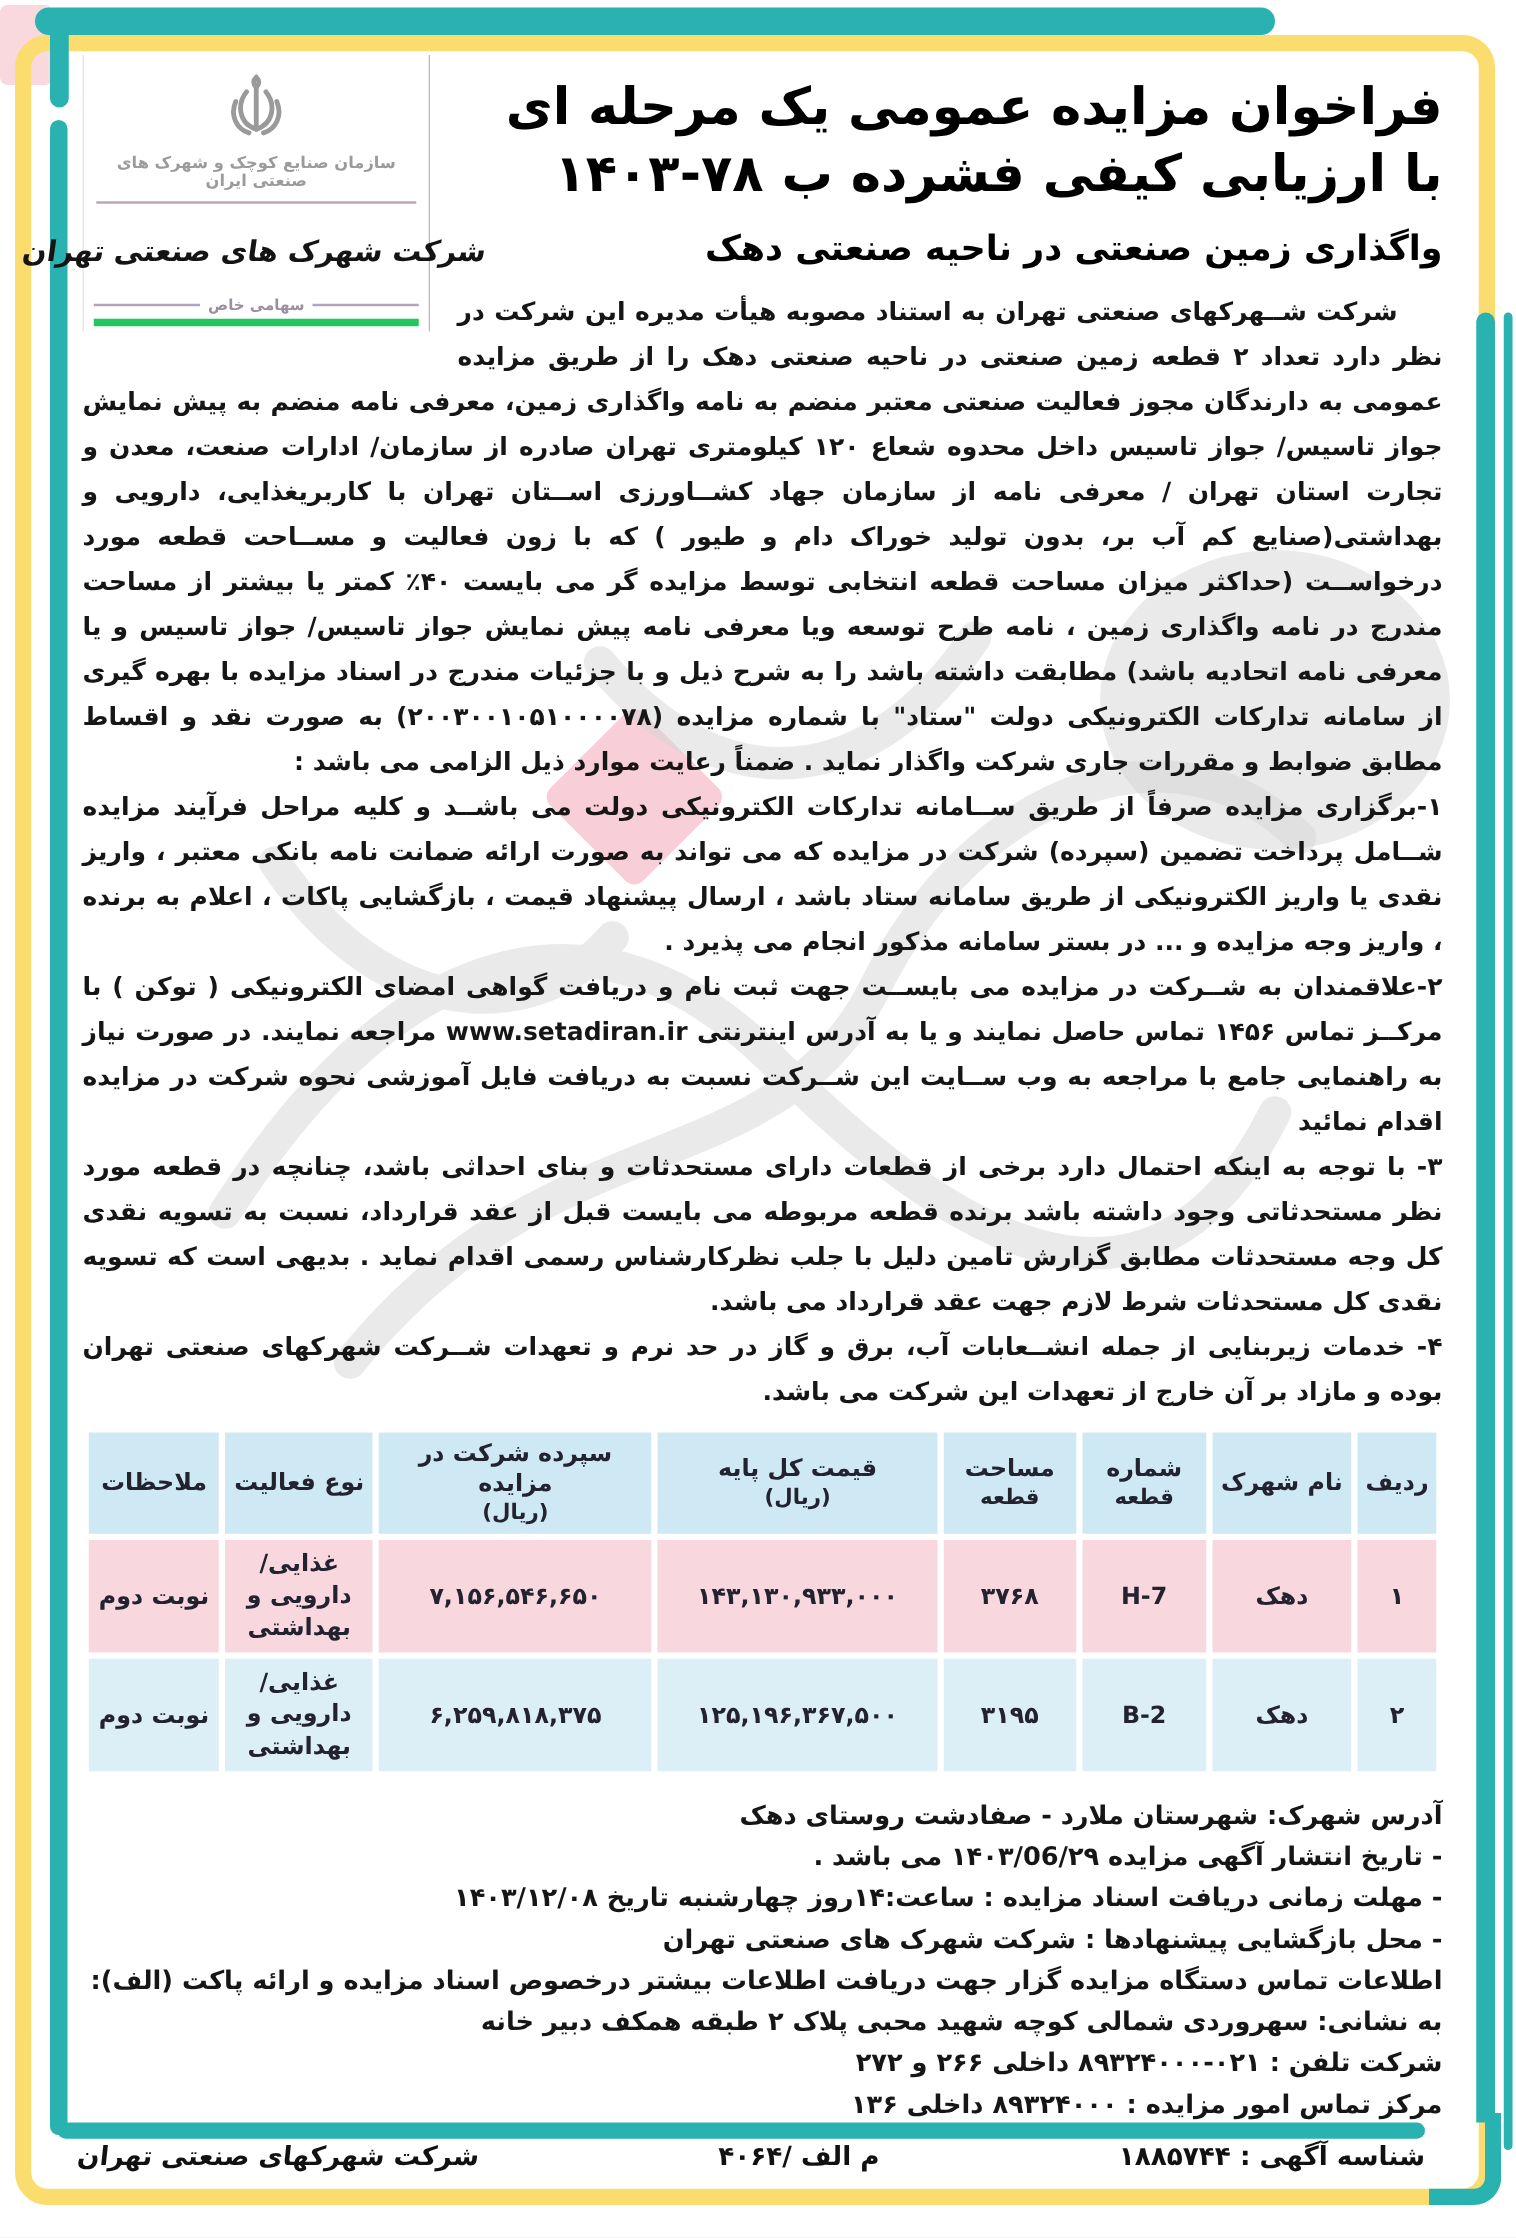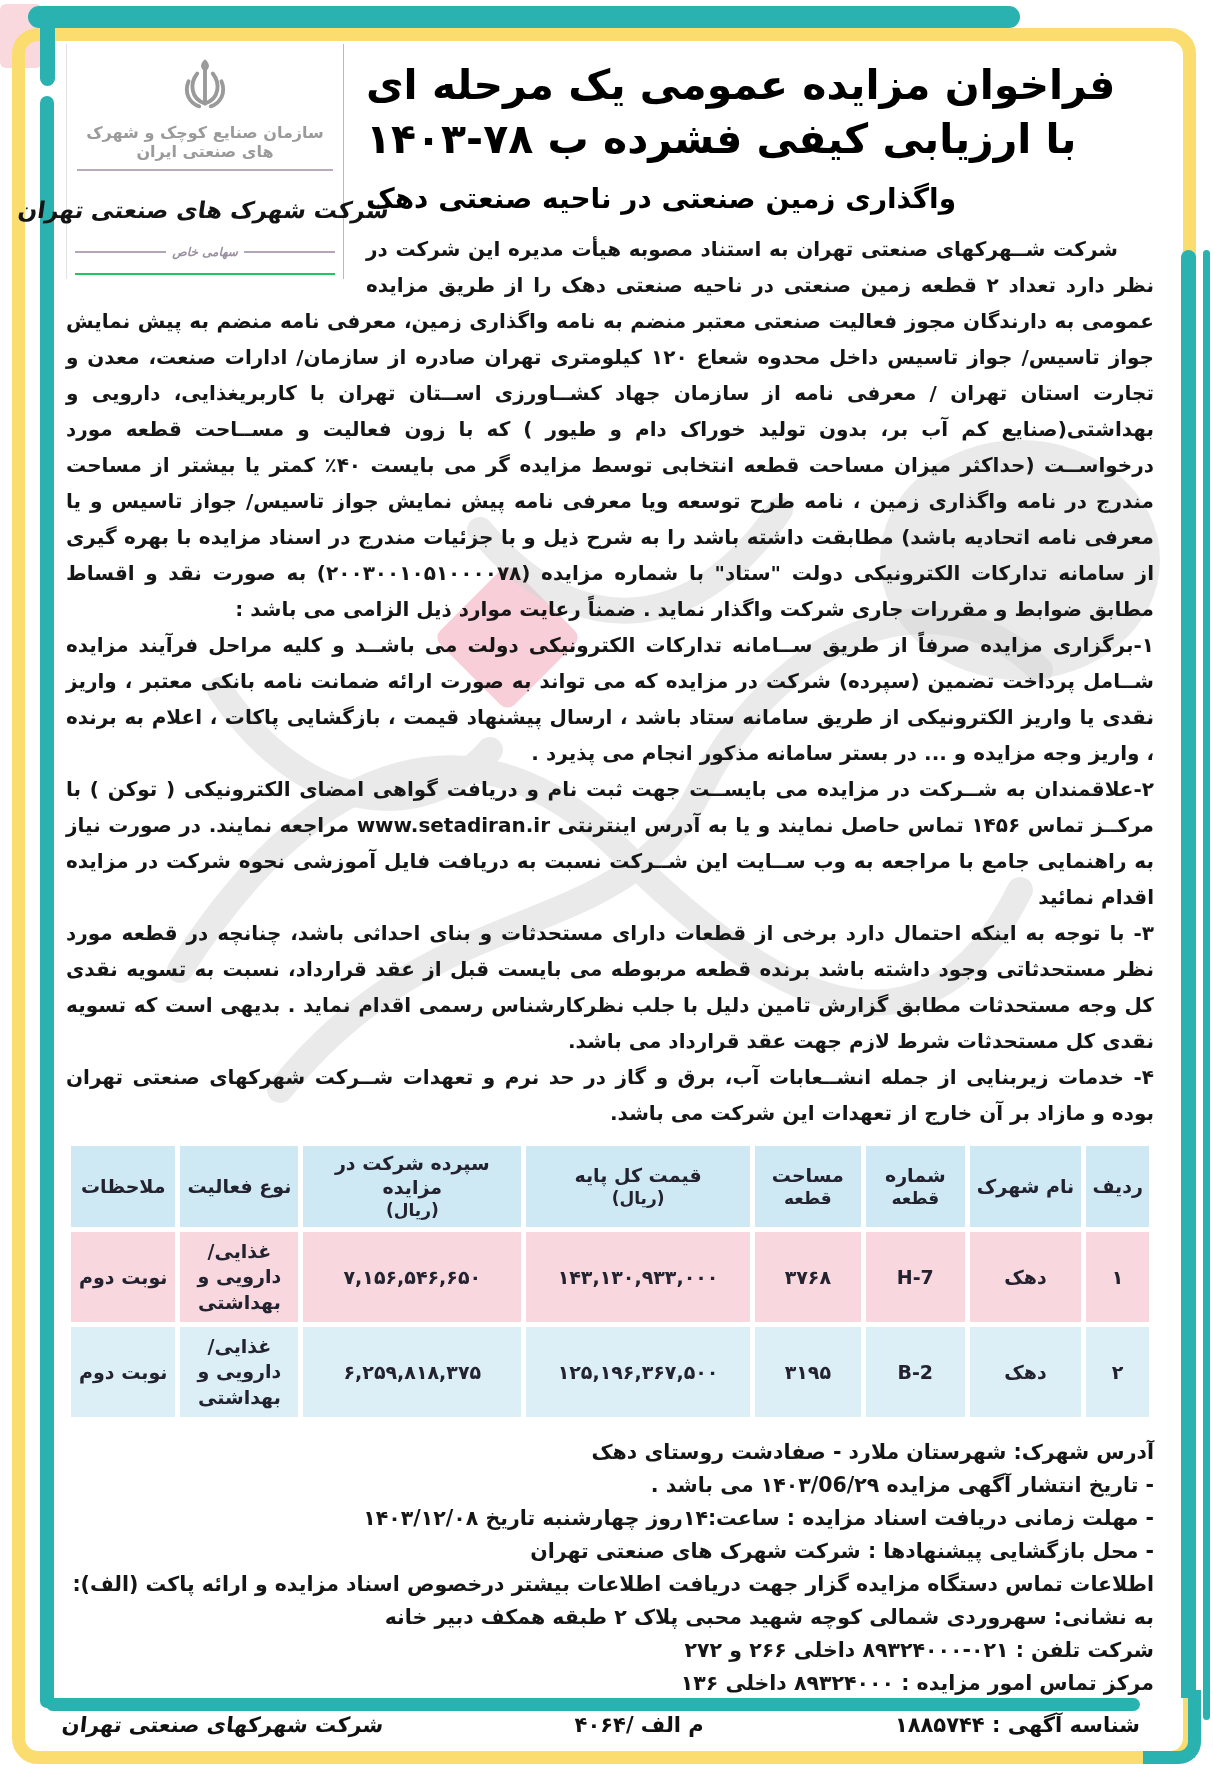--- a/index.html
+++ b/index.html
@@ -27,29 +27,29 @@
   
   .content{position:absolute; z-index:2; left:66px; top:44px; width:1088px;}
   
   .logo-box{
     float:left; width:278px; margin:0 22px 12px 0; padding:10px 8px 4px 8px;
     border-right:1px solid #b9b9b9; border-left:1px solid #e2e2e2;
     text-align:center; background:#fff; box-sizing:border-box;
   }
   .emblem{height:66px; display:flex; align-items:center; justify-content:center;}
   .ministry{font-size:22px; font-weight:bold; color:#8f8f8f; letter-spacing:-.5px;}
-  .organization{font-size:16px; font-weight:bold; color:#9b9b9b; margin-top:3px;}
+  .organization{font-size:13px; font-weight:bold; color:#9b9b9b; margin-top:3px;}
   .logo-divider{border:none; border-top:2px solid #b9a9bb; margin:8px 2px 6px 2px;}
   .company-row{display:flex; align-items:center; justify-content:center; gap:4px;}
   .company-name{font-size:23px; font-weight:900; color:#141414; transform:skewX(-8deg); white-space:nowrap; letter-spacing:-1px;}
-  .company-type{display:flex; align-items:center; gap:6px; margin-top:2px; border-bottom:2px solid #22c55e; padding-bottom:14px;font-style:italic;}
+  .company-type{display:flex; align-items:center; gap:6px; margin-top:2px; border-bottom:6px solid #22c55e; padding-bottom:4px;}
   .company-type .rule{flex:1; border-top:2px solid #b3a6ba;}
   .company-type span{font-size:12px; color:#9a8fa0; font-weight:bold;}
   
-  .title-block{text-align:left; padding-top:14px;}
+  .title-block{text-align:right; padding-top:14px;}
   .title-line{font-size:41px; font-weight:900; line-height:1.32; color:#000; letter-spacing:-1px;}
   .subtitle{font-size:28px; font-weight:900; color:#000; margin-top:16px;}
   
   .para{
     font-size:20px; font-weight:bold; line-height:36px; text-align:justify;
     margin:0; color:#161616;
   }
   .intro{margin-top:16px; text-indent:36px;}
   
   table.lots{

